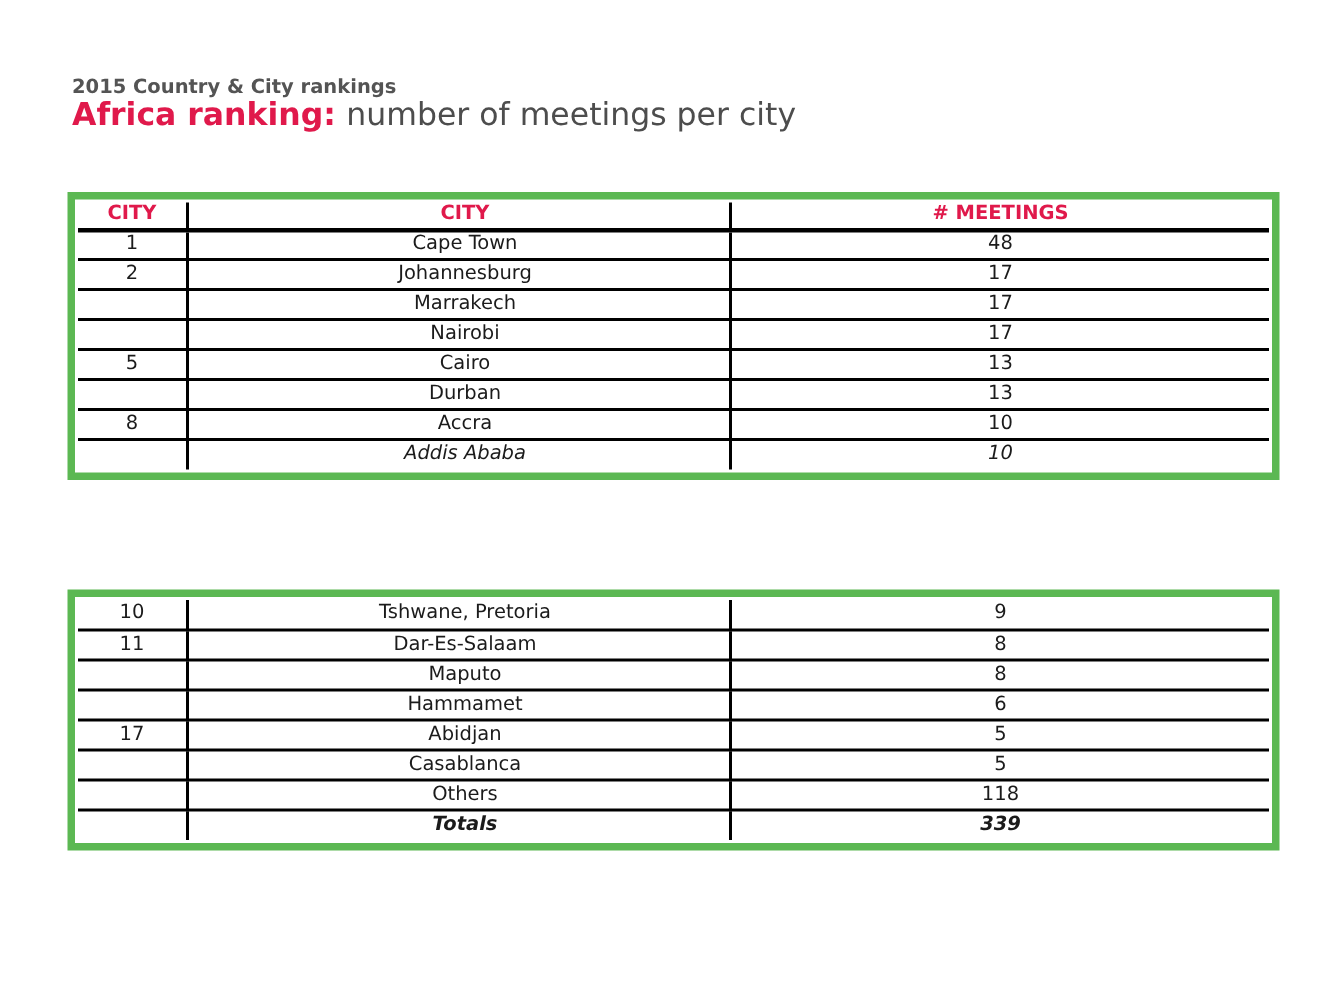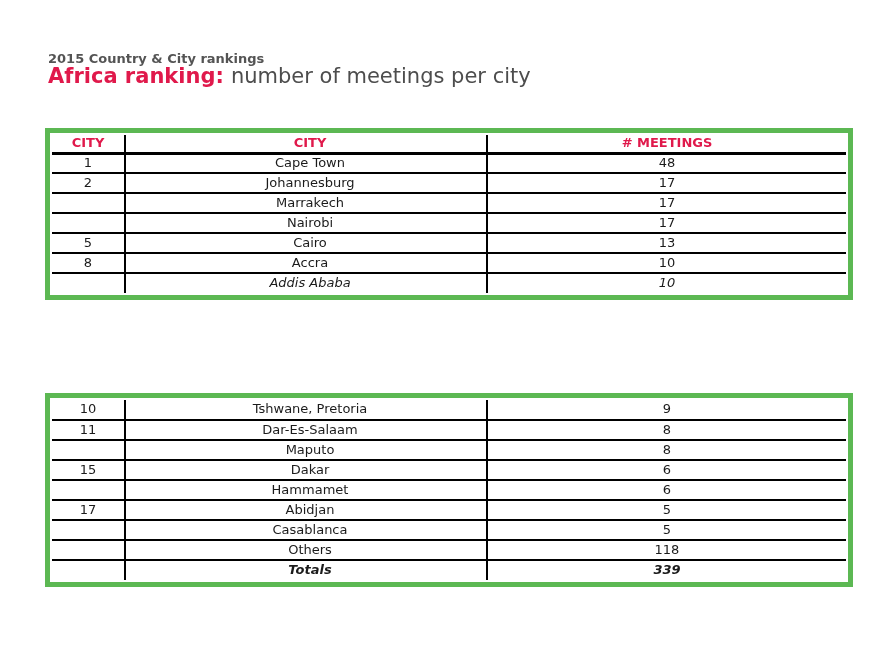--- a/index.html
+++ b/index.html
@@ -101,20 +101,25 @@
     <td class="rank"></td>
     <td class="city">Nairobi</td>
     <td class="meet">17</td>
   </tr>
           <tr>
     <td class="rank">5</td>
     <td class="city">Cairo</td>
     <td class="meet">13</td>
   </tr>
           <tr>
+    <td class="rank"></td>
+    <td class="city">Durban</td>
+    <td class="meet">13</td>
+  </tr>
+          <tr>
     <td class="rank">8</td>
     <td class="city">Accra</td>
     <td class="meet">10</td>
   </tr>
           <tr>
     <td class="rank"></td>
     <td class="city">Addis Ababa</td>
     <td class="meet">10</td>
   </tr>
         </tbody>
@@ -138,25 +143,20 @@
     <td class="rank">11</td>
     <td class="city">Dar-Es-Salaam</td>
     <td class="meet">8</td>
   </tr>
           <tr>
     <td class="rank"></td>
     <td class="city">Maputo</td>
     <td class="meet">8</td>
   </tr>
           <tr>
-    <td class="rank">15</td>
-    <td class="city">Dakar</td>
-    <td class="meet">6</td>
-  </tr>
-          <tr>
     <td class="rank"></td>
     <td class="city">Hammamet</td>
     <td class="meet">6</td>
   </tr>
           <tr>
     <td class="rank">17</td>
     <td class="city">Abidjan</td>
     <td class="meet">5</td>
   </tr>
           <tr>

